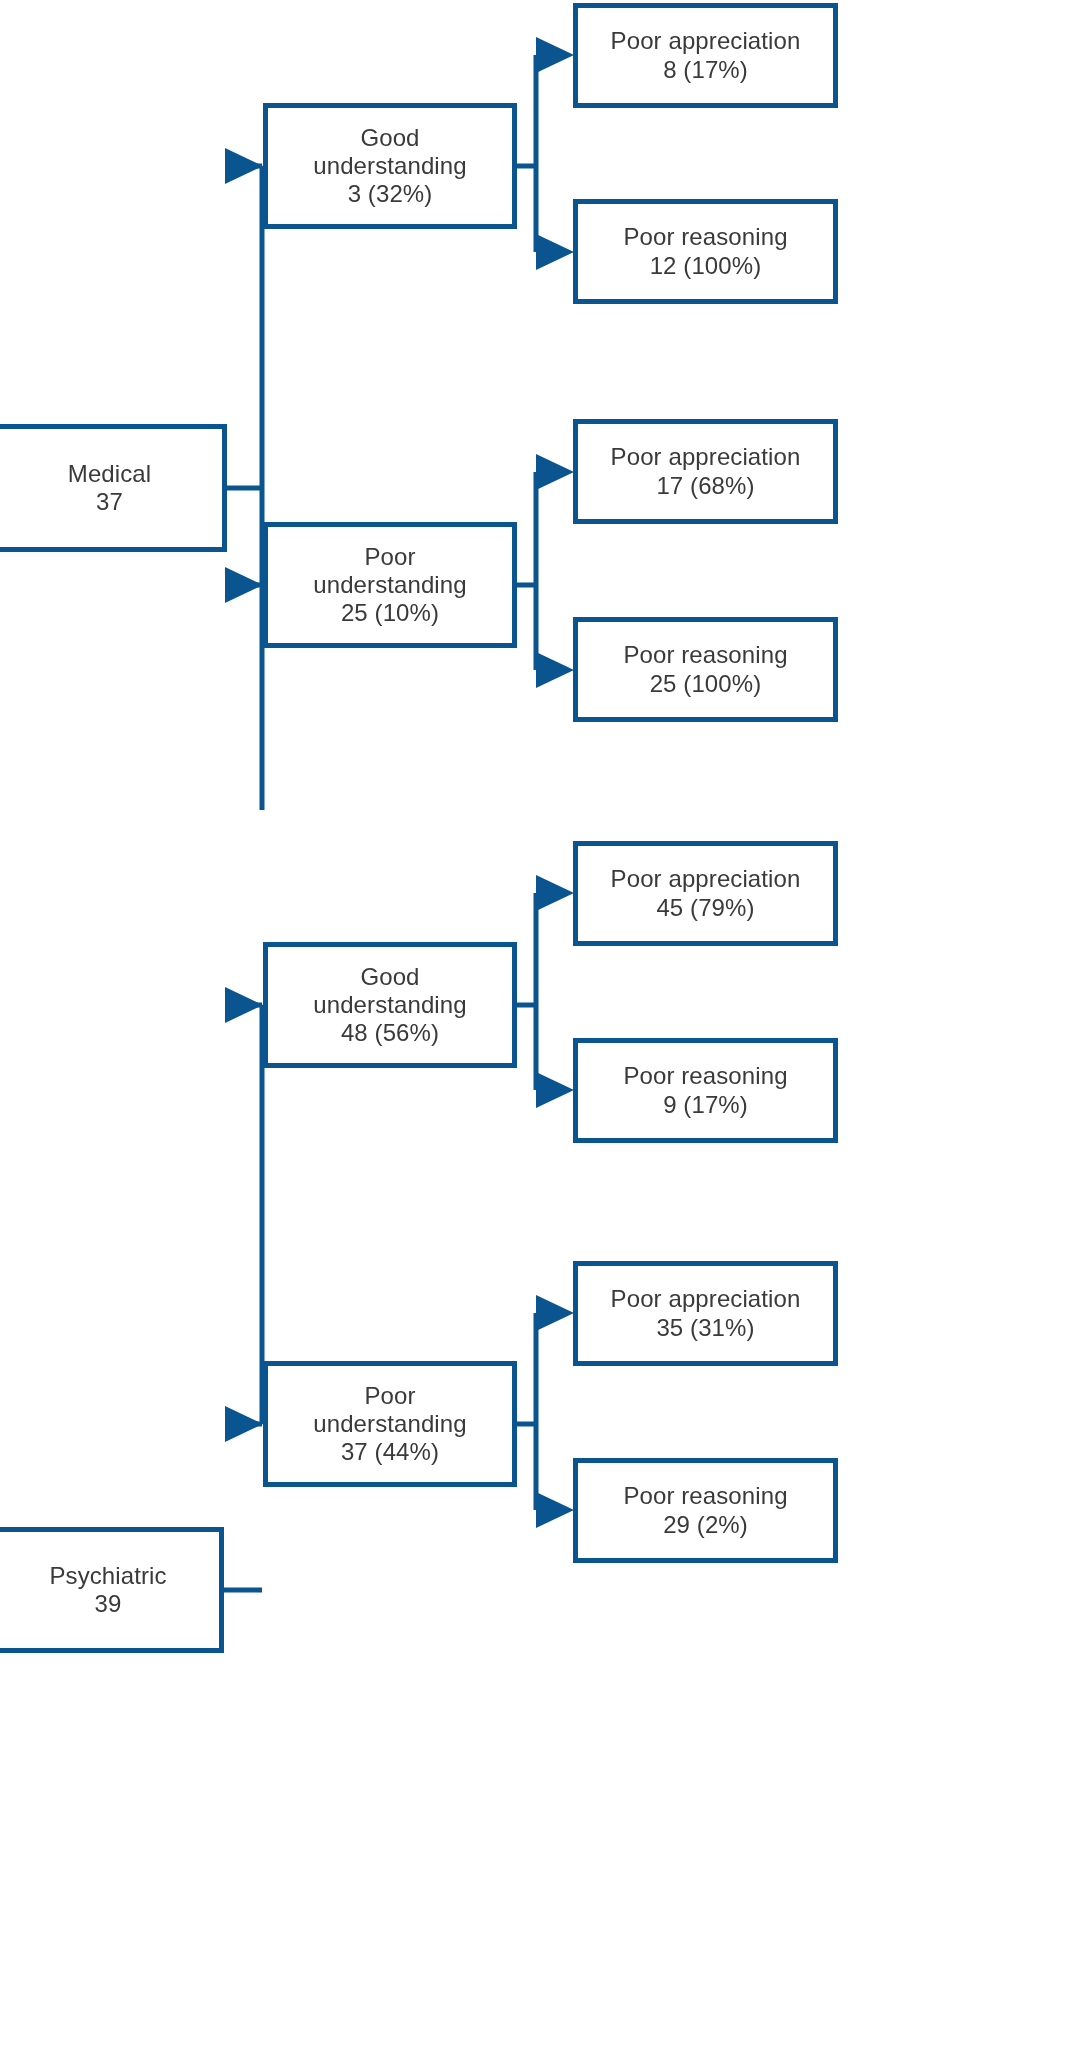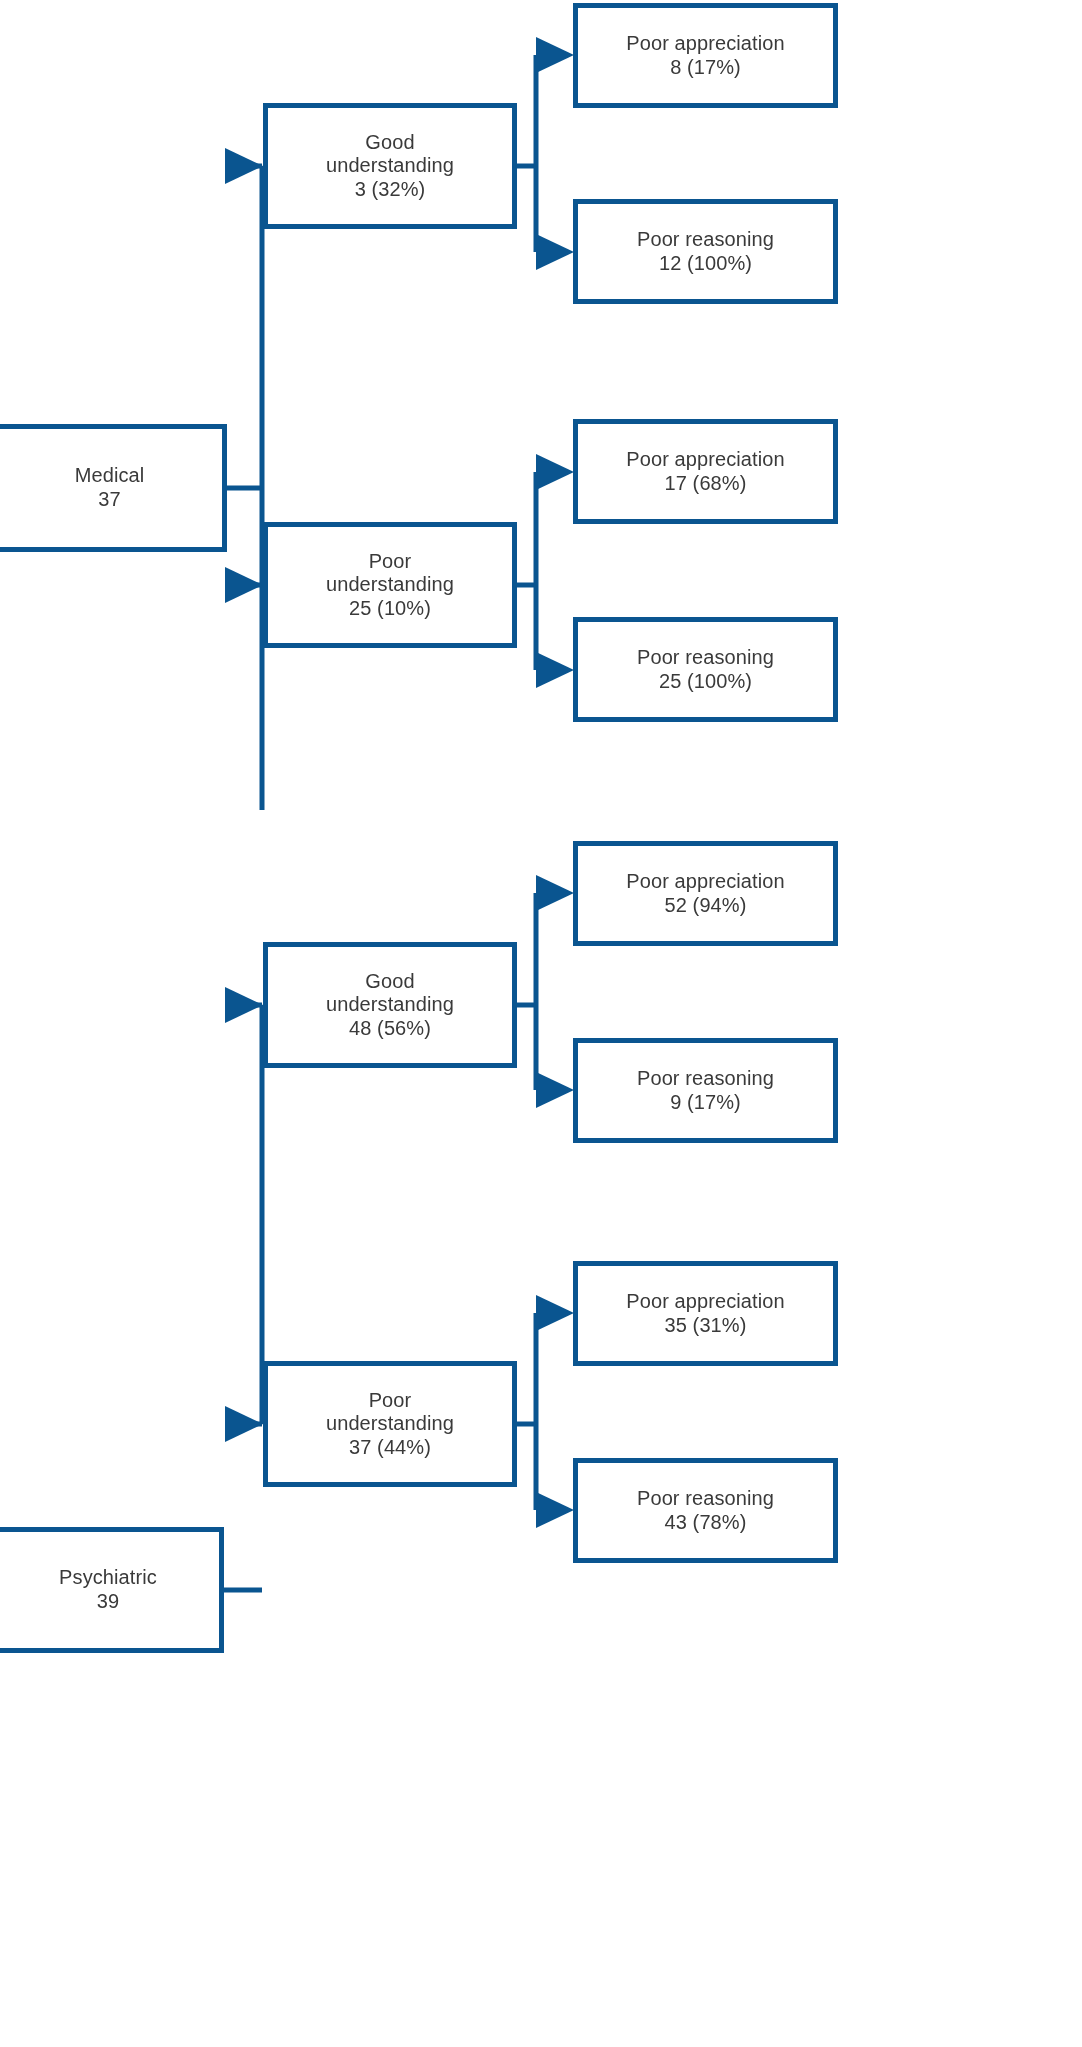--- a/index.html
+++ b/index.html
@@ -9,21 +9,21 @@
   .node{
     position:absolute;
     box-sizing:border-box;
     background:#ffffff;
     border:5px solid var(--blue,#0a5590);
     display:flex;
     flex-direction:column;
     align-items:center;
     justify-content:center;
     color:#3a3a3a;
-    font-size:20px;
+    font-size:24px;
     line-height:1.18;
     text-align:center;
     letter-spacing:.1px;
   }
   .node .l1,.node .l2,.node .l3{display:block;white-space:nowrap;}
 
   svg.links{position:absolute;left:0;top:0;width:1082px;height:2047px;overflow:visible;pointer-events:none;}
   svg.links path,svg.links line{fill:none;stroke:#0a5590;stroke-width:5;}
   svg.links polygon{fill:#0a5590;stroke:none;}
 </style>
@@ -129,31 +129,31 @@
   </div>
 
   <div class="node" style="left: 263px; top: 1361px; width: 254px; height: 126px; border-color: rgb(10, 85, 144); color: rgb(58, 58, 58);">
     <span class="l1">Poor</span>
     <span class="l2">understanding</span>
     <span class="l3">37 (44%)</span>
   </div>
 
   <div class="node" style="left: 573px; top: 841px; width: 265px; height: 105px; border-color: rgb(10, 85, 144); color: rgb(58, 58, 58);">
     <span class="l1">Poor appreciation</span>
-    <span class="l2">52 (94%)</span>
+    <span class="l2">45 (79%)</span>
   </div>
 
   <div class="node" style="left: 573px; top: 1038px; width: 265px; height: 105px; border-color: rgb(10, 85, 144); color: rgb(58, 58, 58);">
     <span class="l1">Poor reasoning</span>
     <span class="l2">9 (17%)</span>
   </div>
 
   <div class="node" style="left: 573px; top: 1261px; width: 265px; height: 105px; border-color: rgb(10, 85, 144); color: rgb(58, 58, 58);">
     <span class="l1">Poor appreciation</span>
     <span class="l2">35 (31%)</span>
   </div>
 
   <div class="node" style="left: 573px; top: 1458px; width: 265px; height: 105px; border-color: rgb(10, 85, 144); color: rgb(58, 58, 58);">
     <span class="l1">Poor reasoning</span>
-    <span class="l2">43 (78%)</span>
+    <span class="l2">29 (2%)</span>
   </div>
 
 </div>
 
 </body></html>

